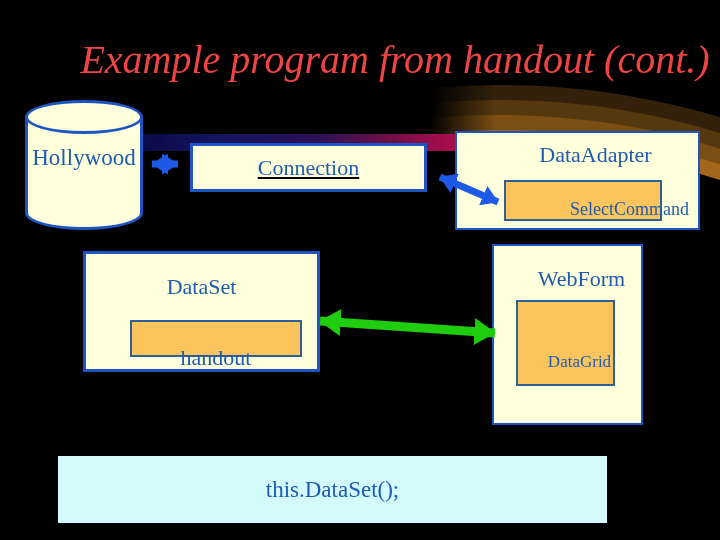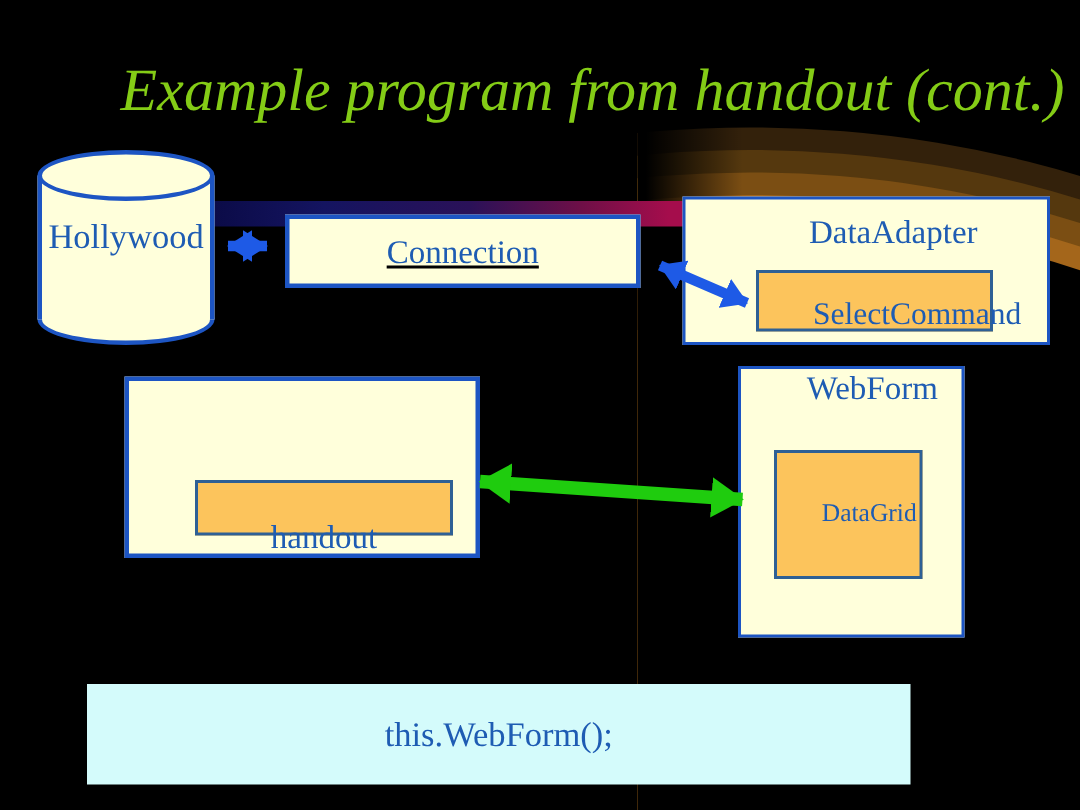--- a/index.html
+++ b/index.html
@@ -4,21 +4,21 @@
 <style>
   html,body{margin:0;padding:0;background:#000;}
   #slide{
     position:relative;width:720px;height:540px;background:#000000;
     overflow:hidden;font-family:"Liberation Serif",serif;
   }
   
   #title{
     position:absolute;left:70px;top:36px;width:650px;
     text-align:center;white-space:nowrap;
-    font-style:italic;font-size:40px;color:#84cc16;z-index:6;
+    font-style:italic;font-size:40px;color:#ef4444;z-index:6;
   }
   
   #arc-clip{position:absolute;left:425px;top:0;width:295px;height:540px;overflow:hidden;z-index:0;}
   .arc{position:absolute;border-radius:50%;}
   .arc1{left:-565px;top:85px;width:1280px;height:1060px;background:#33210B;}
   .arc2{left:-550px;top:100px;width:1250px;height:1030px;background:#55380E;}
   .arc3{left:-535px;top:115px;width:1220px;height:1000px;background:#7B4E13;}
   .arc4{left:-520px;top:130px;width:1190px;height:970px;background:#A4661B;}
   .arc5{left:-505px;top:145px;width:1160px;height:940px;background:#000000;}
   #arc-fade{position:absolute;left:0;top:0;width:70px;height:220px;
@@ -40,27 +40,27 @@
   #cyl-body{left:0;top:17px;width:118px;height:96px;border-left:3px solid #1D55C3;border-right:3px solid #1D55C3;z-index:2;}
   #cyl-top{left:0;top:0;width:118px;height:34px;border:3px solid #1D55C3;border-radius:50%;z-index:3;}
   #cyl-label{position:absolute;left:0;top:44px;width:118px;z-index:4;
     color:#1E5CB3;font-size:23px;line-height:27px;text-align:center;}
   
   #connection-box{left:190px;top:143px;width:237px;height:49px;text-decoration:underline;}
   #connection-box .lbl{line-height:43px;}
   #adapter-box{left:455px;top:131px;width:245px;height:99px;}
   #adapter-box .lbl{margin-top:9px;padding-left:36px;}
   #selectcommand-box{left:47px;top:47px;width:158px;height:41px;}
-  #selectcommand-box .lbl{line-height:36px;font-size:21px;}
+  #selectcommand-box .lbl{line-height:36px;font-size:18px;margin-left:28px;}
   #dataset-box{left:83px;top:251px;width:237px;height:121px;}
   #dataset-box .lbl{margin-top:20px;}
   #mystars-box{left:44px;top:66px;width:172px;height:37px;}
   #mystars-box .lbl{line-height:32px;}
   #webform-box{left:492px;top:244px;width:151px;height:181px;}
-  #webform-box .lbl{padding-left:28px;}
+  #webform-box .lbl{margin-top:20px;padding-left:28px;}
   #datagrid-box{left:22px;top:54px;width:99px;height:86px;}
   #datagrid-box .lbl{line-height:80px;font-size:17px;}
   
   #code-box{position:absolute;left:58px;top:456px;width:549px;height:67px;background:#D4FBFB;z-index:2;}
   #code-box .lbl{line-height:67px;font-size:23px;}
   
   #arrows{position:absolute;left:0;top:0;width:720px;height:540px;z-index:4;pointer-events:none;}
 </style>
 </head>
 <body>
@@ -94,34 +94,35 @@
   </div>
 
   <div id="adapter-box" class="box box-thin">
     <div class="lbl">DataAdapter</div>
     <div id="selectcommand-box" class="inner-box">
       <div class="lbl">SelectCommand</div>
     </div>
   </div>
 
   <div id="dataset-box" class="box">
+    <div class="lbl">DataSet</div>
     <div id="mystars-box" class="inner-box">
       <div class="lbl">handout</div>
     </div>
   </div>
 
   <div id="webform-box" class="box box-thin">
     <div class="lbl">WebForm</div>
     <div id="datagrid-box" class="inner-box">
       <div class="lbl">DataGrid</div>
     </div>
   </div>
 
   <div id="code-box">
-    <div class="lbl">this.WebForm();</div>
+    <div class="lbl">this.DataSet();</div>
   </div>
 
   <svg id="arrows" viewBox="0 0 720 540">
     <defs>
       <marker id="mb" viewBox="0 0 2.4 3" refX="2.3" refY="1.5" markerWidth="2.4" markerHeight="3" orient="auto-start-reverse" markerUnits="strokeWidth">
         <polygon points="0,0 2.4,1.5 0,3" fill="#1E5AE6"></polygon>
       </marker>
       <marker id="mg" viewBox="0 0 2.4 3" refX="2.3" refY="1.5" markerWidth="2.4" markerHeight="3" orient="auto-start-reverse" markerUnits="strokeWidth">
         <polygon points="0,0 2.4,1.5 0,3" fill="#1FCC0E"></polygon>
       </marker>

